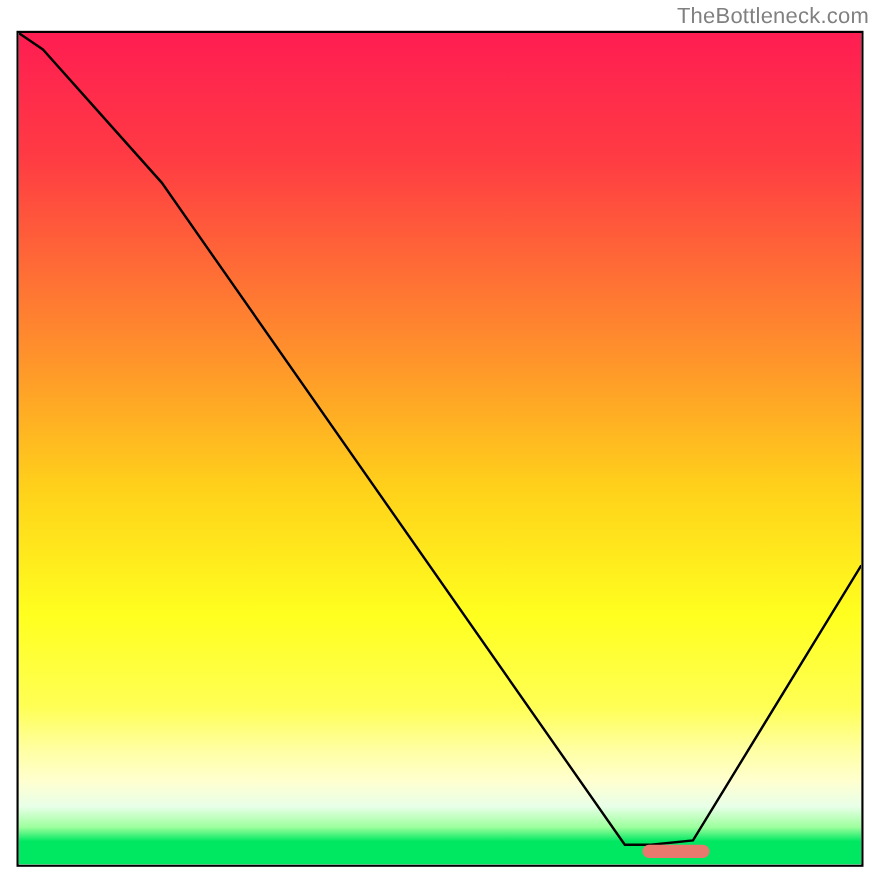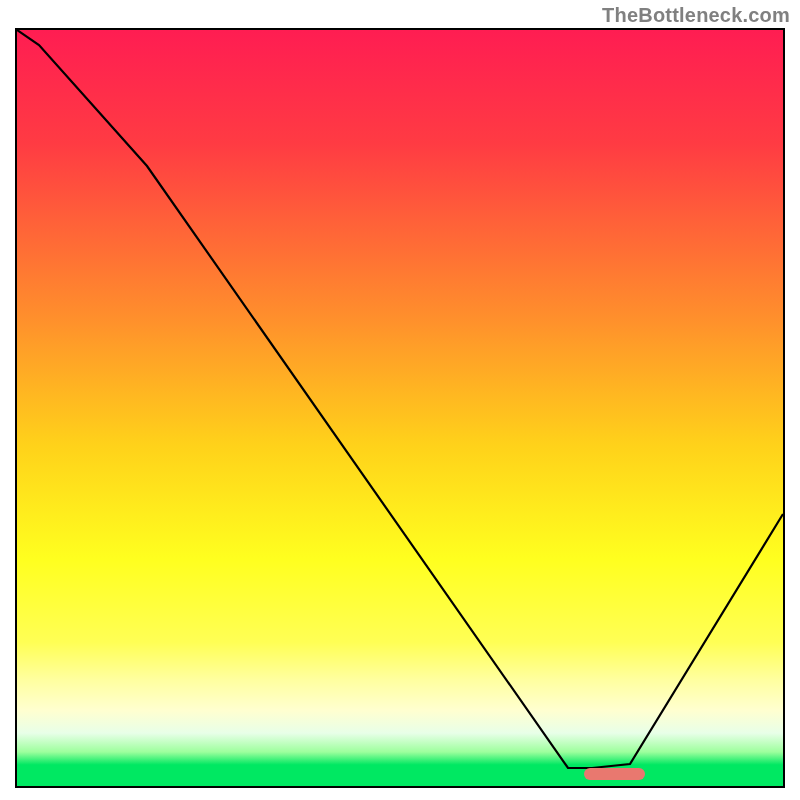--- a/index.html
+++ b/index.html
@@ -9,21 +9,21 @@
     height: 800px;
     background: #fff;
     font-family: Arial, Helvetica, sans-serif;
     overflow: hidden;
   }
   .watermark {
     position: absolute;
     top: 4px;
     right: 10px;
     font-size: 20px;
-    font-weight: bold;
+    font-weight: normal;
     color: #808080;
     letter-spacing: 0.2px;
   }
   .plot-wrap {
     position: absolute;
     left: 15px;
     top: 28px;
     width: 770px;
     height: 760px;
     border: 2px solid #000;

